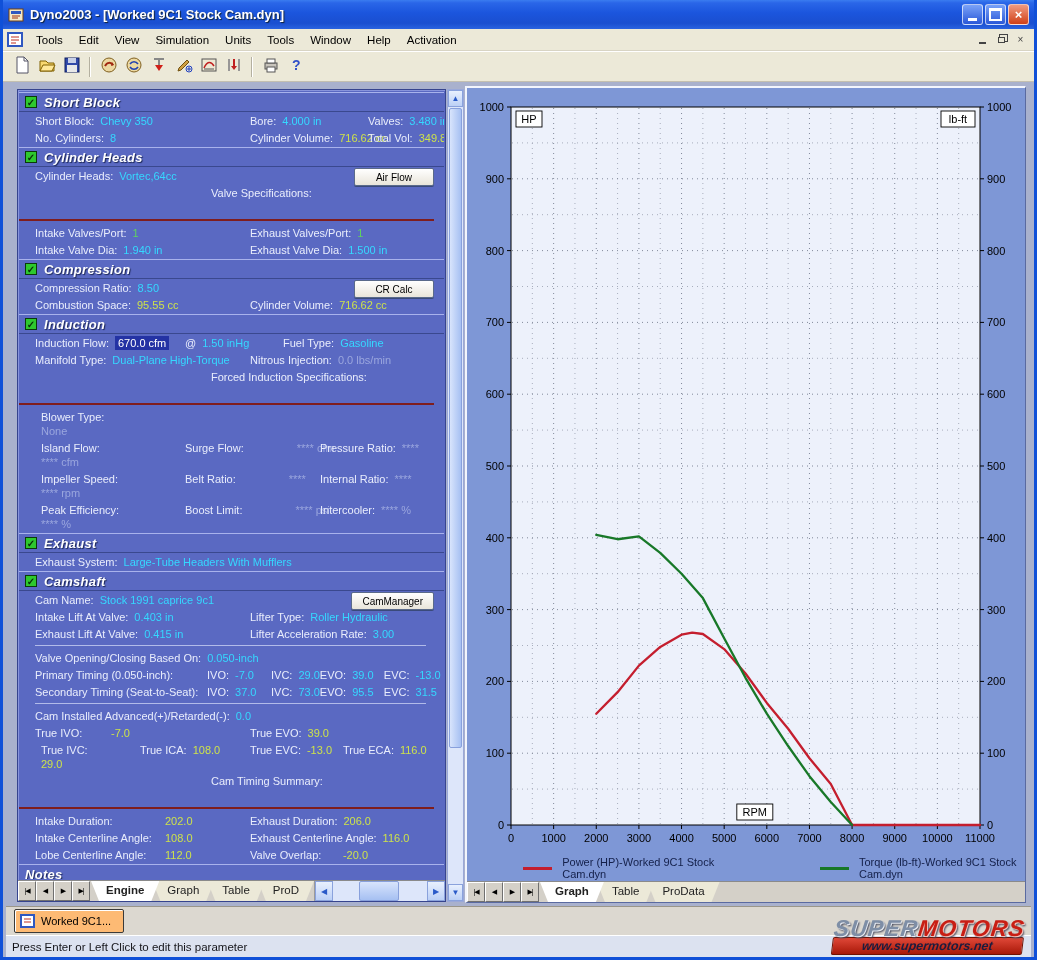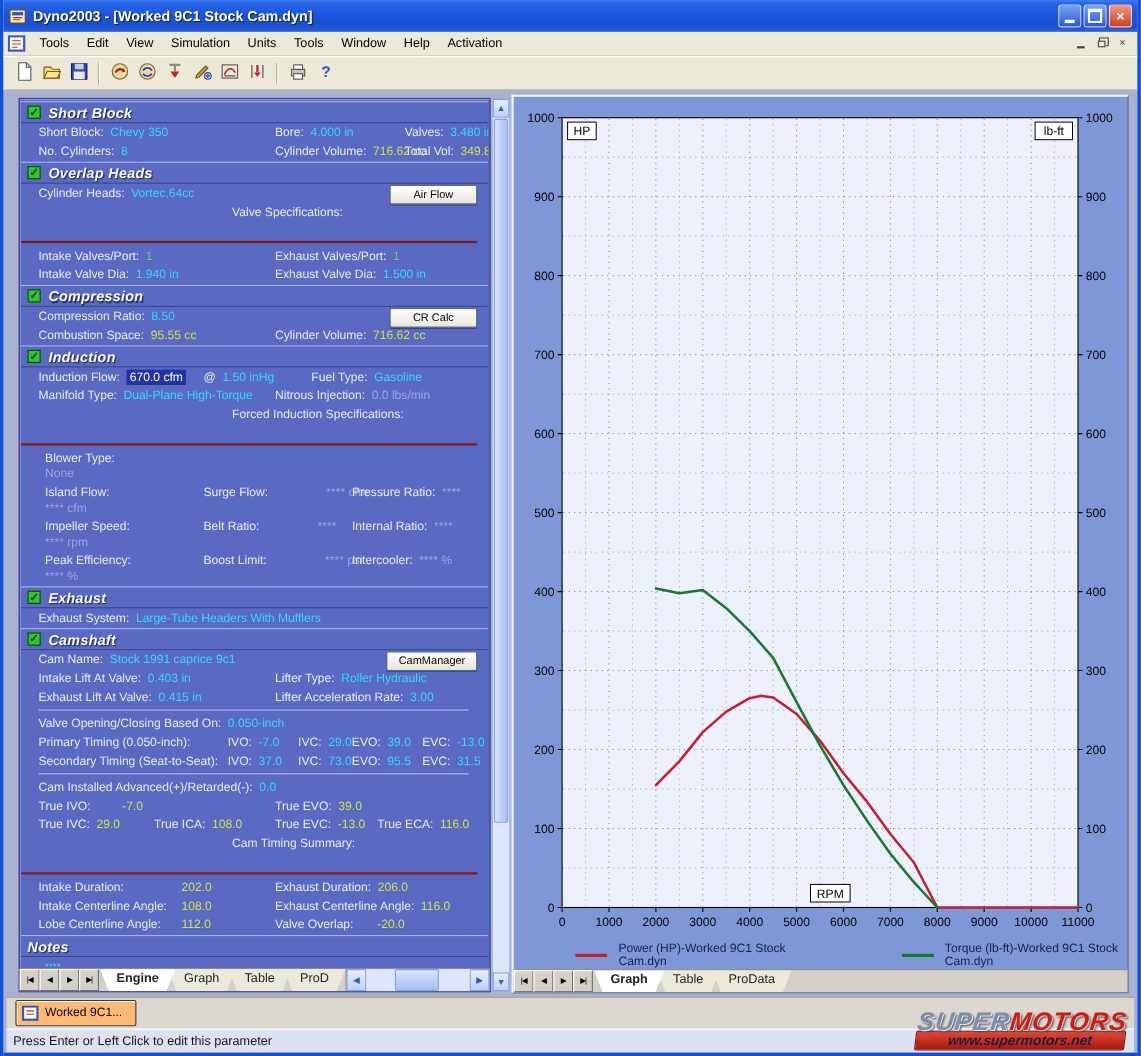--- a/index.html
+++ b/index.html
@@ -51,21 +51,21 @@
   .row .cell:nth-child(1){width:215px;}
   .row .cell:nth-child(2){width:118px;}
   .row .cell:nth-child(3){flex:1;}
   .row.b3 .cell:nth-child(1){width:150px;flex-direction:column;}
   .row.b3 .cell:nth-child(2){width:135px;gap:47px;}
   .row.induction .cell:nth-child(1){width:150px;}
   .row.induction .cell:nth-child(2){width:98px;}
   .row.timing .cell:nth-child(1){width:172px;}
   .row.timing .cell:nth-child(n+2){width:64px;}
   .row.timing .cell:nth-child(5){width:auto;flex:1;}
-  .row.quad .cell:nth-child(1){width:105px;}
+  .row.quad .cell:nth-child(1){width:105px;flex-direction:column;}
   .row.quad .cell:nth-child(2){width:110px;}
   .row.quad .cell:nth-child(3){width:110px;}
   .row.quad .cell:nth-child(4){flex:1;}
   .row.true2 .cell:nth-child(1) .lbl{width:70px;}
   .row.sum .cell:nth-child(1){width:215px;}
   .row.sum .cell:nth-child(1) .lbl{width:124px;}
   .row.sum .cell:nth-child(2) .lbl{width:148px;}
   .row.rule{border-bottom:2px solid #7f1d1d;margin:0 10px 3px 0;padding-bottom:19px;justify-content:flex-end;}
   .hrline{height:1px;background:#c2caf0;margin:3px 18px 3px 16px;opacity:.85;}
   .val.cyan{color:#35d8ff;}
@@ -279,21 +279,21 @@
               </span>
               <span class="cell">
                 <span class="lbl">Total Vol:</span>
                 <span class="val lime">349.8 ci</span>
               </span>
             </div>
           </div>
           <div class="section">
             <div class="sec-header">
               <span class="checkbox">✓</span>
-              <span class="sec-title">Overlap Heads</span>
+              <span class="sec-title">Cylinder Heads</span>
             </div>
             <div class="row">
               <span class="cell">
                 <span class="lbl">Cylinder Heads:</span>
                 <span class="val cyan">Vortec,64cc</span>
               </span>
               <button class="xp-btn">Air Flow</button>
             </div>
             <div class="row rule">
               <span class="cell">

